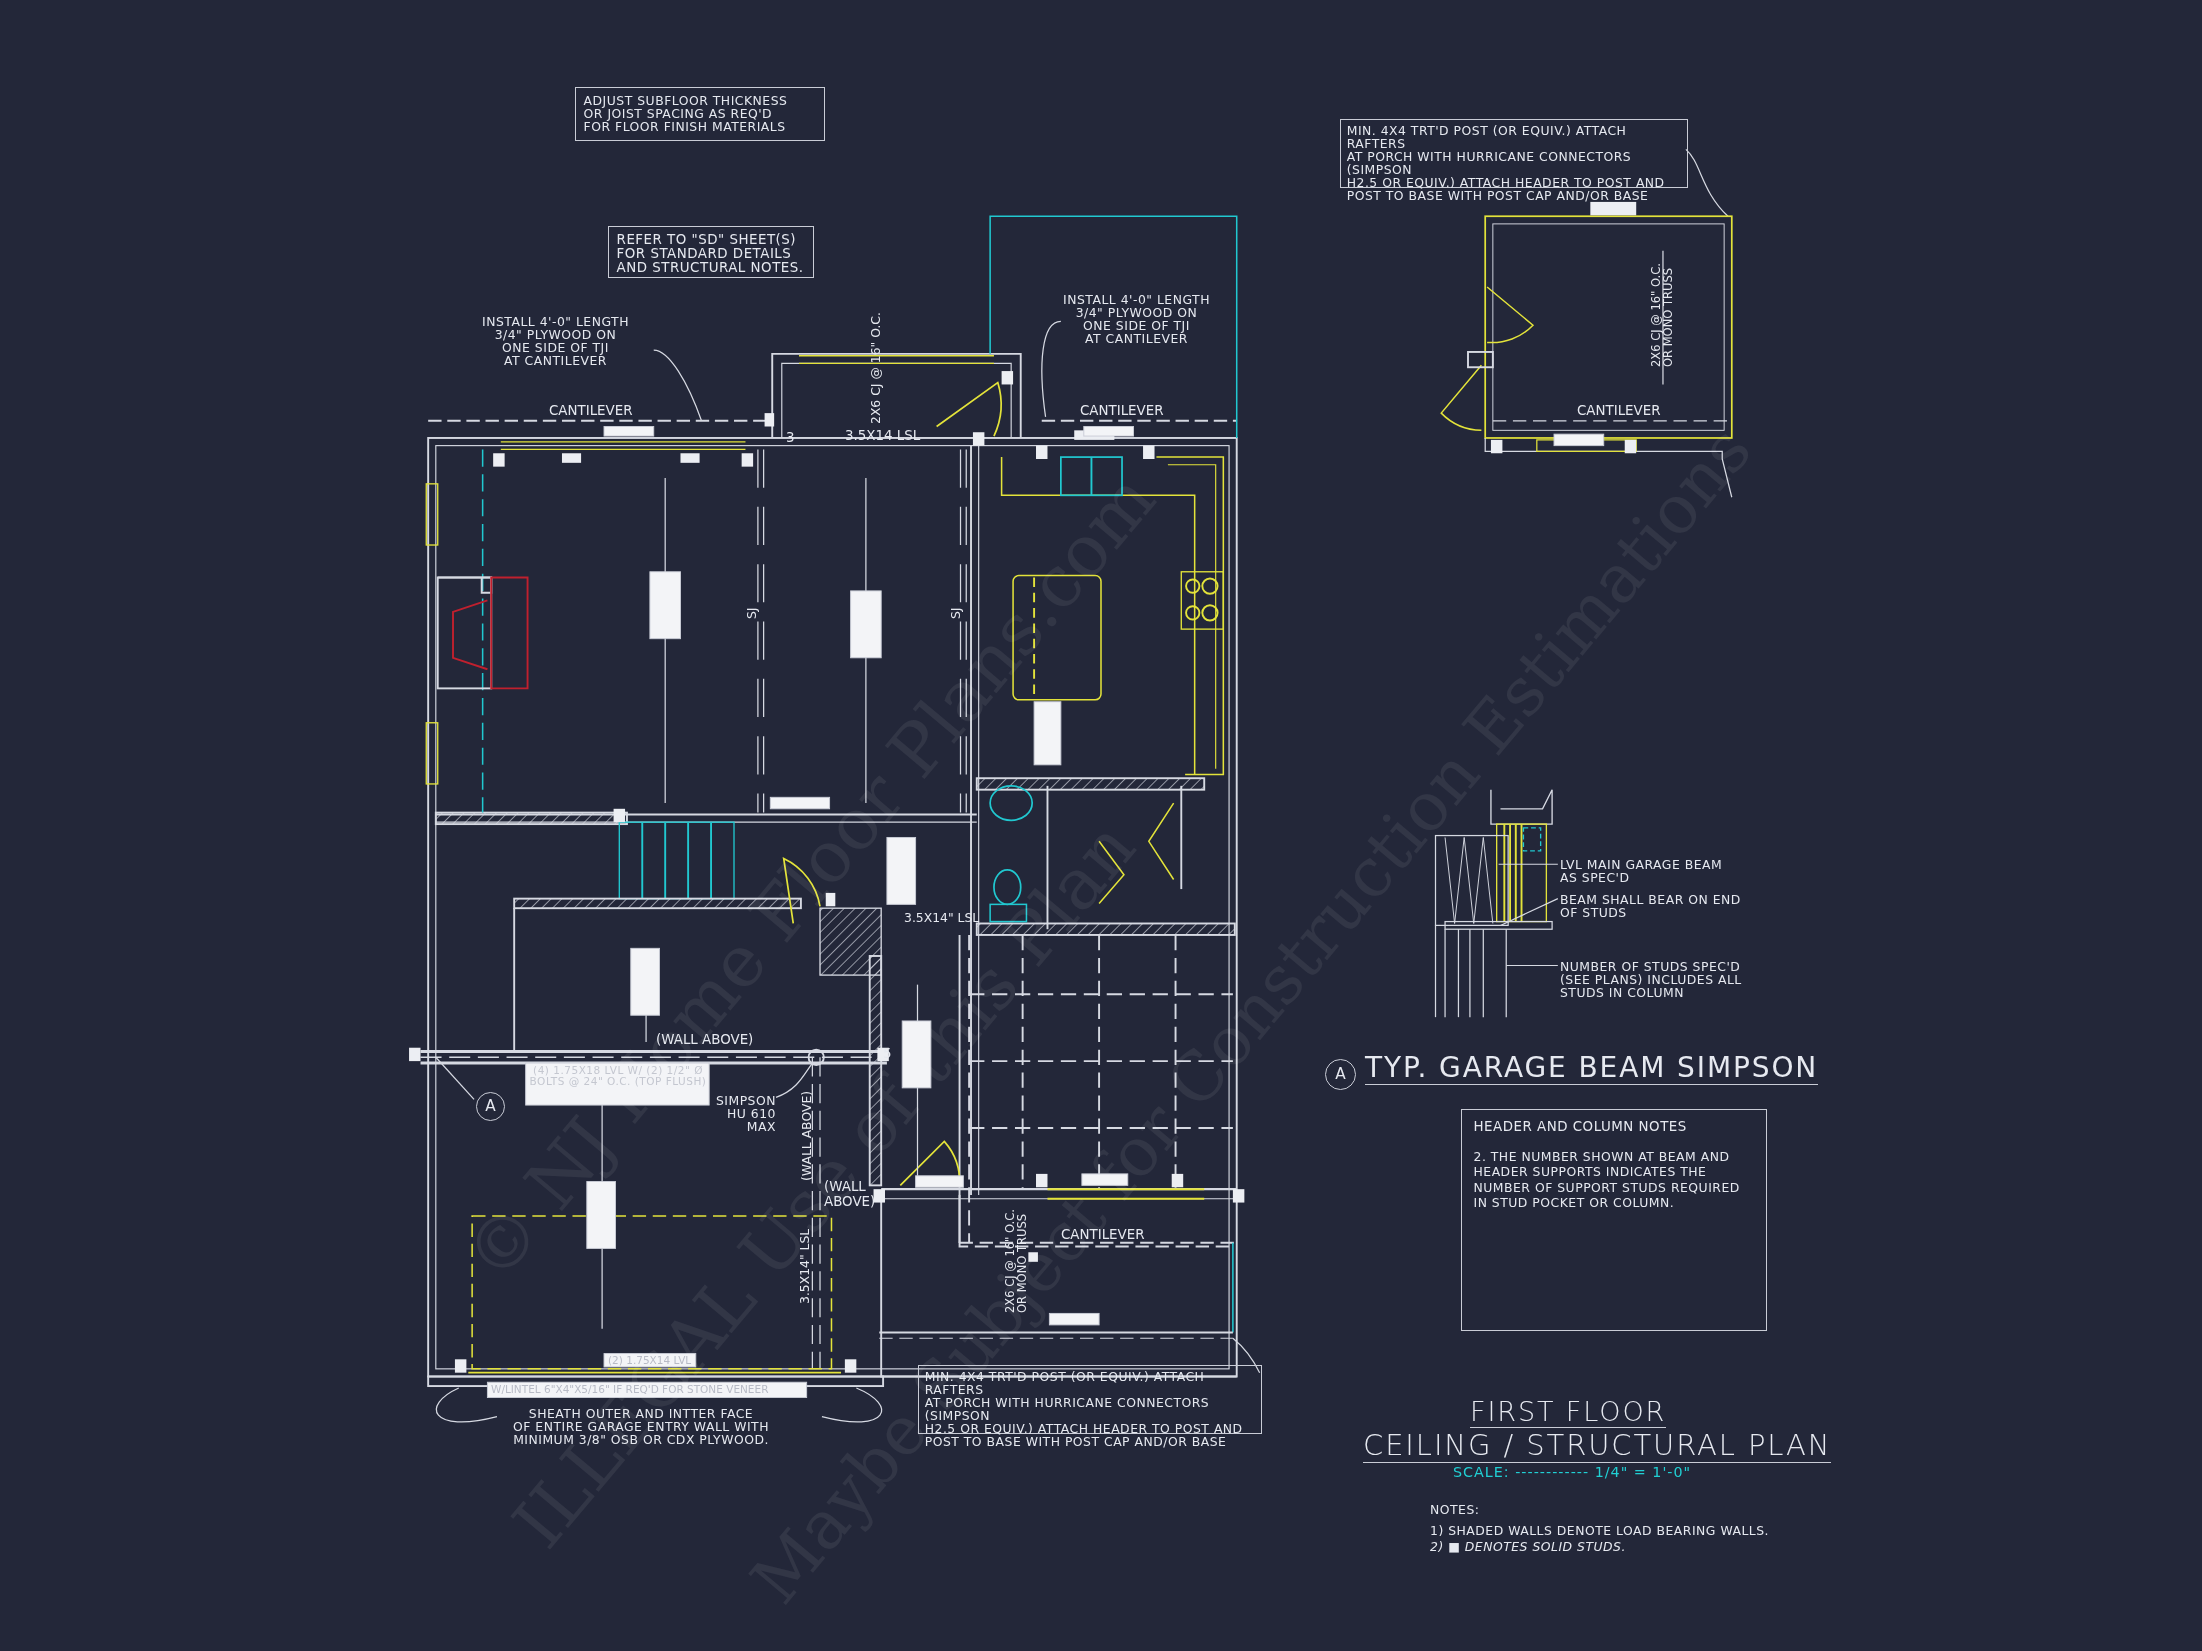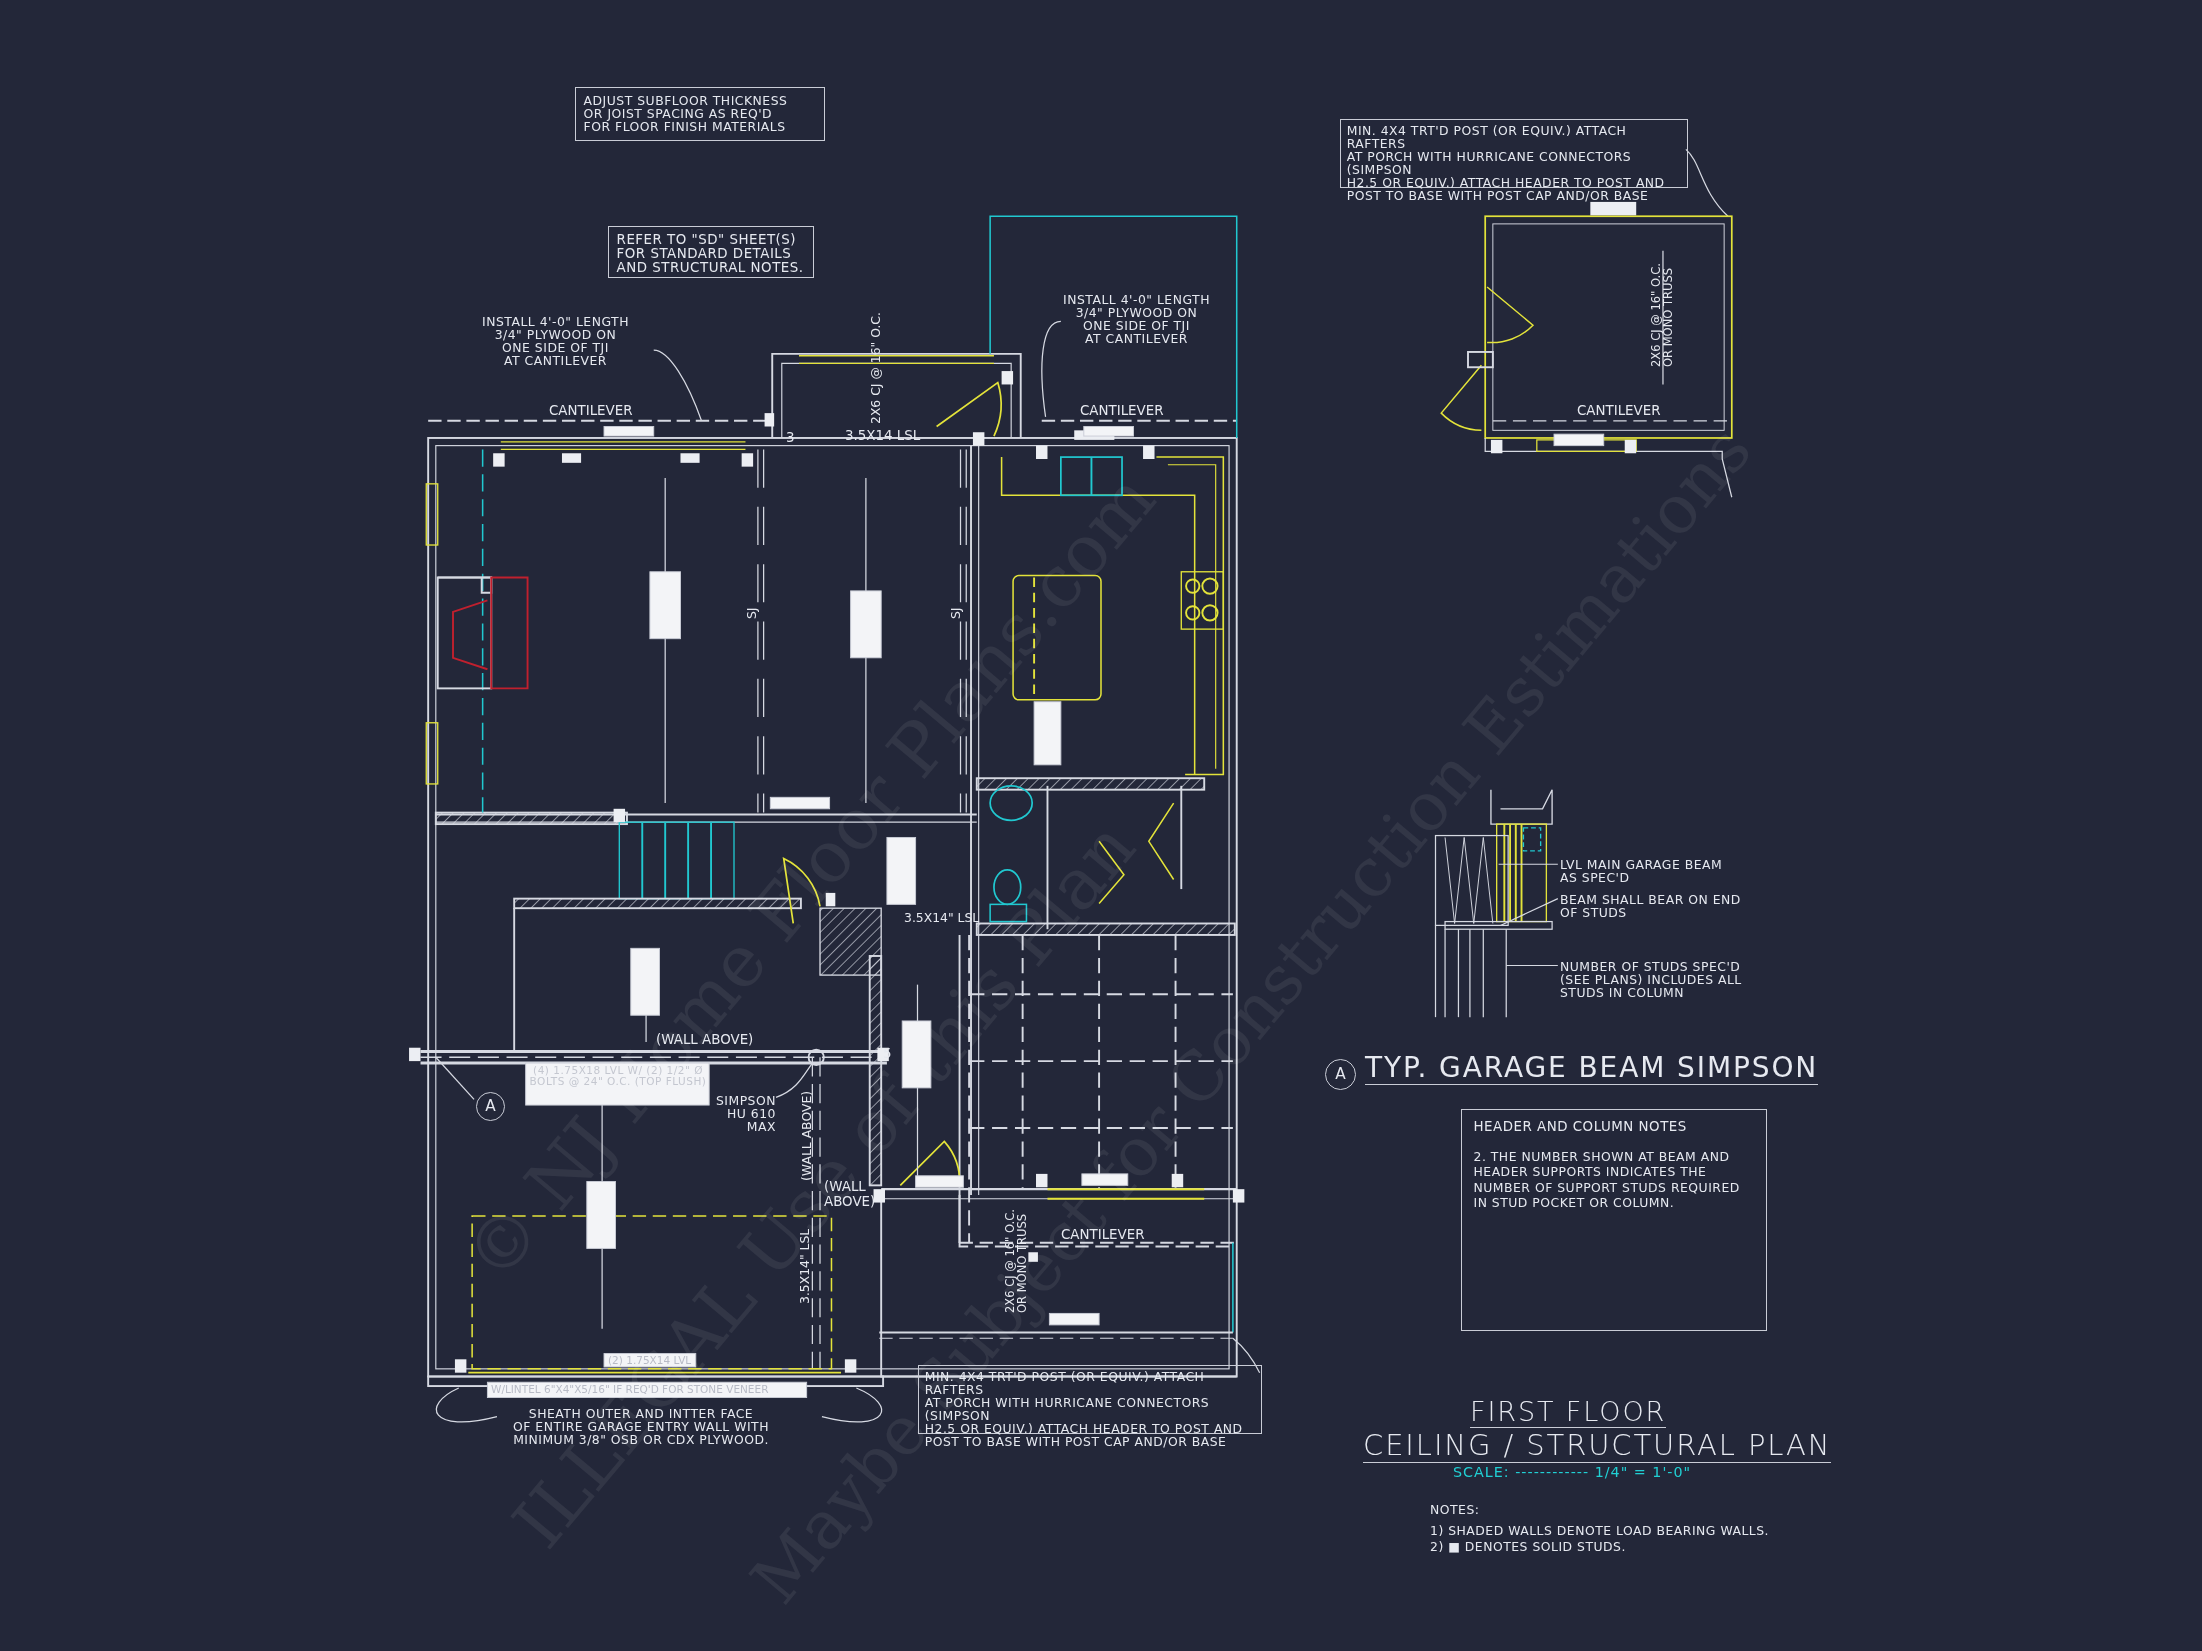--- a/index.html
+++ b/index.html
@@ -314,14 +314,14 @@
   <div class="txt s14 underline" style="position:static;margin-bottom:15.3px;">HEADER AND COLUMN NOTES</div>
   <div class="txt s13" style="position:static;white-space:normal;line-height:1.25;">2. THE NUMBER SHOWN AT BEAM AND HEADER SUPPORTS INDICATES THE NUMBER OF SUPPORT STUDS REQUIRED IN STUD POCKET OR COLUMN.</div>
 </div>
 
 <div class="big-title" style="left:1470px;top:1396px;font-size:27px;">FIRST FLOOR</div>
 <div class="big-title" style="left:1363px;top:1428px;font-size:29px;">CEILING / STRUCTURAL PLAN</div>
 <div class="scale" style="left:1453px;top:1464px;">SCALE: ------------ 1/4" = 1'-0"</div>
 
 <div class="txt s13 underline" style="left:1430px;top:1503px;">NOTES:</div>
 <div class="txt s13" style="left:1430px;top:1524px;">1) SHADED WALLS DENOTE LOAD BEARING WALLS.</div>
-<div class="txt s13" style="left:1430px;top:1540px;">2) ■ DENOTES SOLID STUDS.</div>
+<div class="txt s13" style="left:1430px;top:1540px;font-style:italic;">2) ■ DENOTES SOLID STUDS.</div>
 
 
 </body></html>

